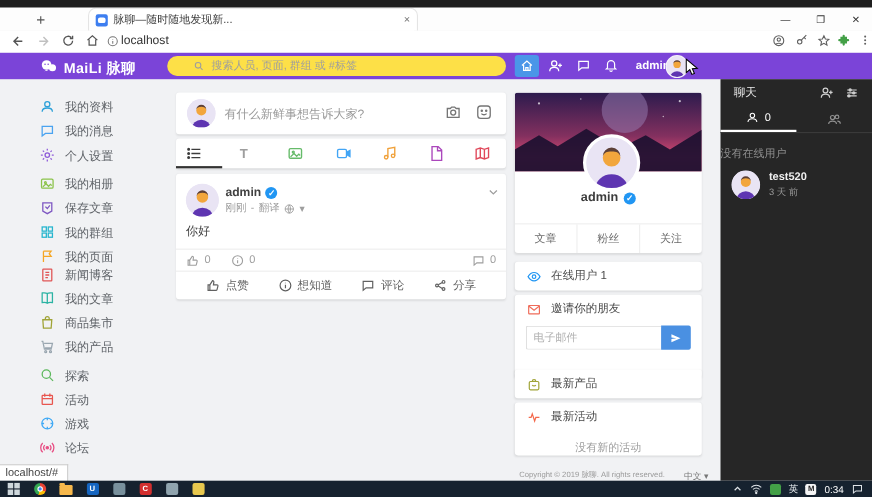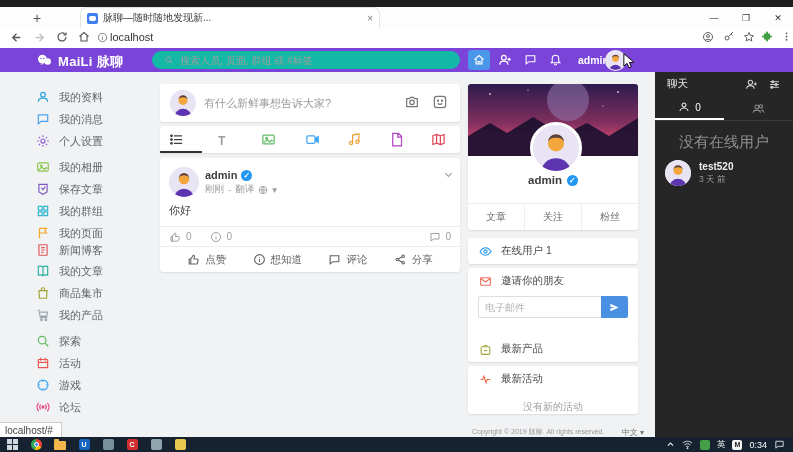--- a/index.html
+++ b/index.html
@@ -24,22 +24,22 @@
        background:#fff;border-radius:2px}
   .winctrl{top:7px;height:21px;width:30px;display:flex;align-items:center;
        justify-content:center;color:#333;font-size:9px}
   #toolbar{left:0;top:28px;width:793px;height:20px;background:#fff;border-bottom:1px solid #e7e7e7}
   .tbico{top:31px;color:#5f6368}
   #url-text{left:110px;top:31px;font-size:11px;color:#333}
   
   #appheader{left:0;top:48px;width:793px;height:24px;background:#7b44d8}
   #logo-ico{left:36px;top:52px}
   #logo-text{left:58px;top:53px;color:#fff;font-size:13px;font-weight:bold;letter-spacing:.3px}
-  #searchpill{left:152px;top:51px;width:308px;height:18px;background:#14b8a6;border-radius:9px;
-      display:flex;align-items:center;padding:0 12px;box-sizing:border-box}
+  #searchpill{left:152px;top:51px;width:308px;height:18px;background:#fde047;border-radius:9px;
+      display:flex;align-items:center;padding:0 24px;box-sizing:border-box}
   #searchpill input{border:none;outline:none;background:transparent;font-size:10px;
       color:#444;width:100%;margin-left:5px;font-family:inherit}
   #searchpill input::placeholder{color:#9e9e9e}
   #home-btn{left:468px;top:50px;width:22px;height:20px;background:#4a96e8;border-radius:3px;
       display:flex;align-items:center;justify-content:center}
   .hd-ico{top:53px;color:#fff}
   #hd-user{left:578px;top:54px;color:#fff;font-size:10.5px;font-weight:bold}
   .avatar{border-radius:50%;overflow:hidden;background:#e9e4f4}
   #hd-avatar{left:605px;top:50px;width:19px;height:19px;border:1px solid rgba(255,255,255,.6)}
   #cursor{left:621px;top:53px}
@@ -88,21 +88,21 @@
   #footer{left:472px;top:427px;width:172px;display:flex;justify-content:space-between;align-items:flex-start}
   #footer .copy{font-size:7px;color:#9a9a9a;white-space:nowrap}
   #footer .lang{font-size:8px;color:#777;white-space:nowrap}
   
   #chat{left:655px;top:72px;width:138px;height:365px;background:#262626}
   #chat-head{display:flex;align-items:center;height:24px;padding:0 12px;color:#e8e8e8}
   #chat-title{font-size:10.5px;flex:1}
   #chat-tabs{display:flex;height:24px;border-bottom:1px solid #3a3a3a;color:#bdbdbd}
   .chtab{flex:1;display:flex;align-items:center;justify-content:center;gap:5px;font-size:10px}
   .chtab.active{color:#fff;border-bottom:2px solid #fff}
-  #chat-empty{text-align:center;font-size:15px;color:#8f8f8f;margin-top:12px}
+  #chat-empty{font-size:10px;color:#8f8f8f;margin-top:12px}
   .chuser{display:flex;align-items:center;gap:8px;padding:8px 10px}
   .chuser .nm{font-size:10px;color:#f0f0f0;font-weight:bold}
   .chuser .tm{font-size:8.5px;color:#9a9a9a;margin-top:2px}
   #chat-search{position:absolute;left:0;bottom:0;width:138px;height:22px;background:#1c1c1c;
       display:flex;align-items:center}
   #chat-search input{background:transparent;border:none;outline:none;color:#bbb;
       font-size:9.5px;padding:0 12px;width:100%;font-family:inherit}
   #chat-search input::placeholder{color:#8a8a8a}
   
   #statusbubble{left:0;top:422px;height:15px;background:#fff;border:1px solid #ccc;border-left:none;
@@ -540,22 +540,22 @@
     <rect width="170" height="72" fill="url(#cg)"></rect>
     <circle cx="100" cy="16" r="21" fill="#9a7fb5" opacity=".5"></circle>
     <circle cx="22" cy="10" r="1" fill="#fff" opacity=".7"></circle>
       <circle cx="150" cy="8" r="1" fill="#fff" opacity=".7"></circle>
     <circle cx="60" cy="6" r=".7" fill="#fff" opacity=".6"></circle>
       <circle cx="135" cy="22" r=".7" fill="#fff" opacity=".6"></circle>
     <path d="M0 72V52l22-13 17 10 26-16 30 18 24-12 22 13 29-18v38z" fill="#1c1030" opacity=".92"></path>
   </svg>
   <div id="profile-stats">
     <span class="pstat">文章</span>
+    <span class="pstat">粉丝</span>
     <span class="pstat">关注</span>
-    <span class="pstat">粉丝</span>
   </div>
 </div>
 <svg id="profile-avatar" class="abs avatar" viewBox="0 0 40 40">
     <use href="#av"></use>
   </svg>
 <div id="profile-name" class="abs">
   <span>admin</span>
   <span class="badge">✓</span>
 </div>
 

